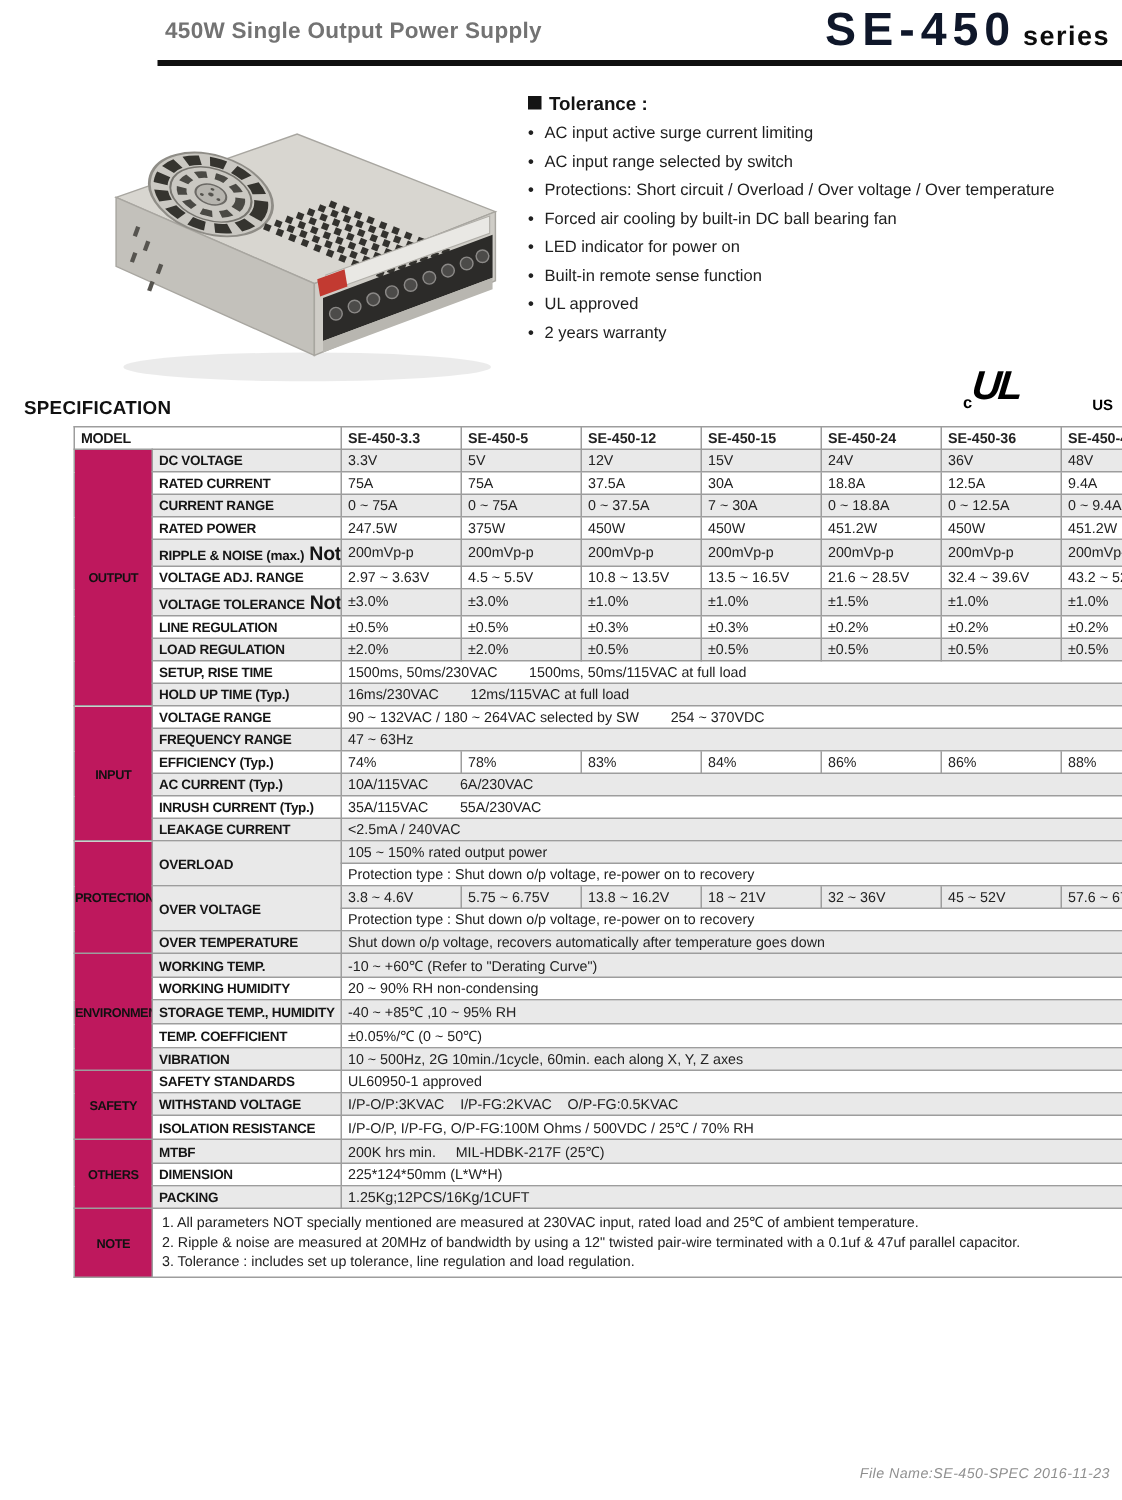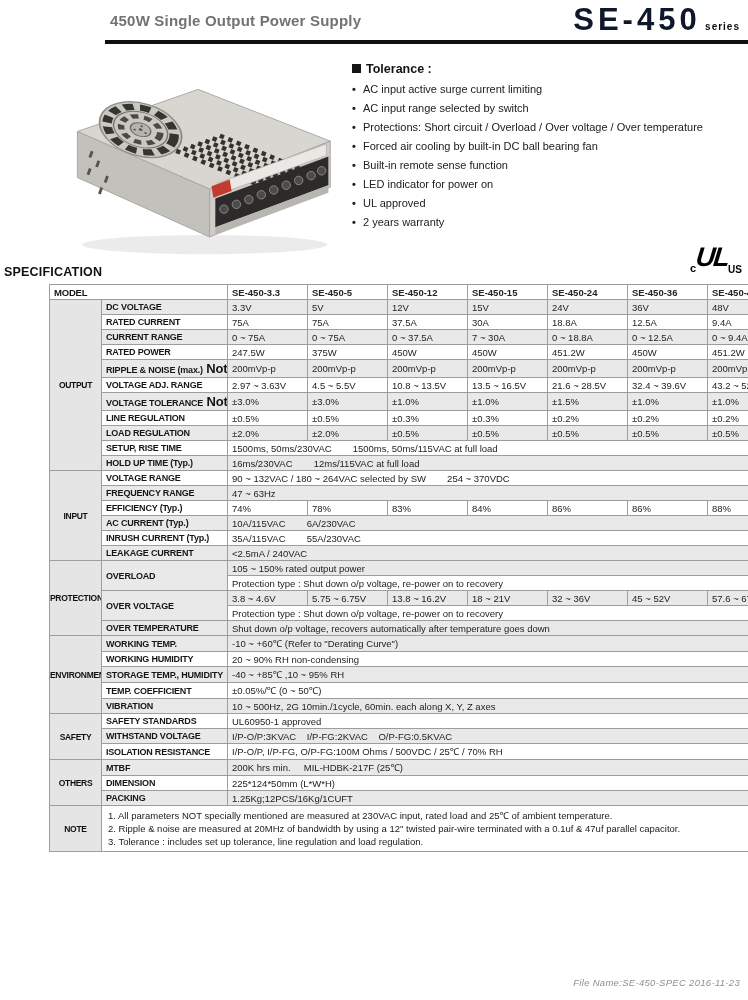--- a/index.html
+++ b/index.html
@@ -3,46 +3,46 @@
 <meta charset="utf-8">
 <style>
   * { margin:0; padding:0; box-sizing:border-box; }
   html,body { width:748px; height:1000px; background:#fff; overflow:hidden;
     font-family:"Liberation Sans", sans-serif; color:#1a1a1a; position:relative; }
 
   
   .hdr-title { position:absolute; top:12px; left:110px; font-size:15px; font-weight:bold; color:#737373; letter-spacing:0.2px; }
   .hdr-series { position:absolute; top:2px; right:8px; white-space:nowrap; }
   .hdr-series .big { font-size:31px; font-weight:bold; letter-spacing:4px; color:#0f172a; }
-  .hdr-series .small { font-size:10px; font-weight:bold; letter-spacing:1px; color:#0d0d0d; }
+  .hdr-series .small { font-size:18px; font-weight:bold; letter-spacing:1px; color:#0d0d0d; }
   .hdr-rule { position:absolute; top:40px; left:105px; right:0; height:4px; background:#101010; }
 
   
   .photo-wrap { position:absolute; top:76px; left:52px; width:296px; height:182px; }
   .features { position:absolute; top:62px; left:352px; width:394px; }
   .feat-head { font-size:12.5px; font-weight:bold; color:#141414; margin-bottom:4px; }
   .feat-head .sq { display:inline-block; width:9px; height:9px; background:#141414; margin-right:5px; }
   .feat-item { font-size:11px; line-height:19px; color:#202020; white-space:nowrap; }
   .feat-item .bullet { display:inline-block; width:11px; font-weight:bold; }
 
   
-  .spec-heading { position:absolute; top:265px; left:4px; font-size:12.5px; font-weight:bold; letter-spacing:0.2px; color:#111; }
+  .spec-heading { position:absolute; top:265px; left:16px; font-size:12.5px; font-weight:bold; letter-spacing:0.2px; color:#111; }
   .ul-mark { position:absolute; top:242px; right:6px; white-space:nowrap; color:#000; }
   .ul-mark .c  { font-size:11px; font-weight:bold; vertical-align:-6px; }
   .ul-mark .ul { font-size:27px; font-weight:900; font-style:italic; letter-spacing:-2px; transform:skewX(-6deg); display:inline-block; }
-  .ul-mark .us { font-size:10px; font-weight:bold; vertical-align:-7px; }
+  .ul-mark .us { font-size:10px; font-weight:bold; vertical-align:-7px;margin-left:48px; }
 
   
   .spec-table-wrap { position:absolute; top:284px; left:5px;padding-left:44px; }
   table { border-collapse:collapse; table-layout:fixed; width:738px;
           border:1.5px solid #6e6e6e; }
   td { border:1px solid #9d9d9d; font-size:9.5px; color:#222; height:15px;
        padding:1px 4px; vertical-align:middle; overflow:hidden; }
   td.sec { font-size:8.5px; font-weight:bold; text-align:center; letter-spacing:-0.3px;
-           white-space:nowrap; padding:1px 0; background:#e5e5e5; color:#111; }
+           white-space:nowrap; padding:1px 0; background:#be185d; color:#111; }
   td.lbl { font-weight:bold; font-size:9px; letter-spacing:-0.2px; white-space:nowrap; color:#151515; }
   td.lbl .note-tag { font-size:13px; font-weight:bold; }
   td.val { white-space:pre-wrap; font-size:9.5px; }
   td.model-hd { font-weight:bold; font-size:9.5px; white-space:nowrap; }
   tr.shade td.shadeable { background:#e9e9e9; }
   tr.sec-start td { border-top:1.5px solid #6e6e6e; }
   td.note-cell { font-size:9.5px; line-height:13px; padding:3px 6px; white-space:normal; }
 
   
   .footer { position:absolute; top:977px; right:8px; font-size:9.5px; font-style:italic; color:#8f8f8f; letter-spacing:0.3px; }
@@ -197,22 +197,22 @@
 
 <div class="features">
   <div class="feat-head">
     <span class="sq"></span><span>Tolerance :</span>
   </div>
   <div id="feat-list">
       <div class="feat-item"><span class="bullet">•</span><span>AC input active surge current limiting</span></div>
       <div class="feat-item"><span class="bullet">•</span><span>AC input range selected by switch</span></div>
       <div class="feat-item"><span class="bullet">•</span><span>Protections: Short circuit / Overload / Over voltage / Over temperature</span></div>
       <div class="feat-item"><span class="bullet">•</span><span>Forced air cooling by built-in DC ball bearing fan</span></div>
+      <div class="feat-item"><span class="bullet">•</span><span>LED indicator for power on</span></div>
       <div class="feat-item"><span class="bullet">•</span><span>Built-in remote sense function</span></div>
-      <div class="feat-item"><span class="bullet">•</span><span>LED indicator for power on</span></div>
       <div class="feat-item"><span class="bullet">•</span><span>UL approved</span></div>
       <div class="feat-item"><span class="bullet">•</span><span>2 years warranty</span></div>
     </div>
 </div>
 
 <div class="spec-heading">SPECIFICATION</div>
 <div class="ul-mark">
   <span class="c">c</span><span class="ul">UL</span><span class="us">US</span>
 </div>
 

